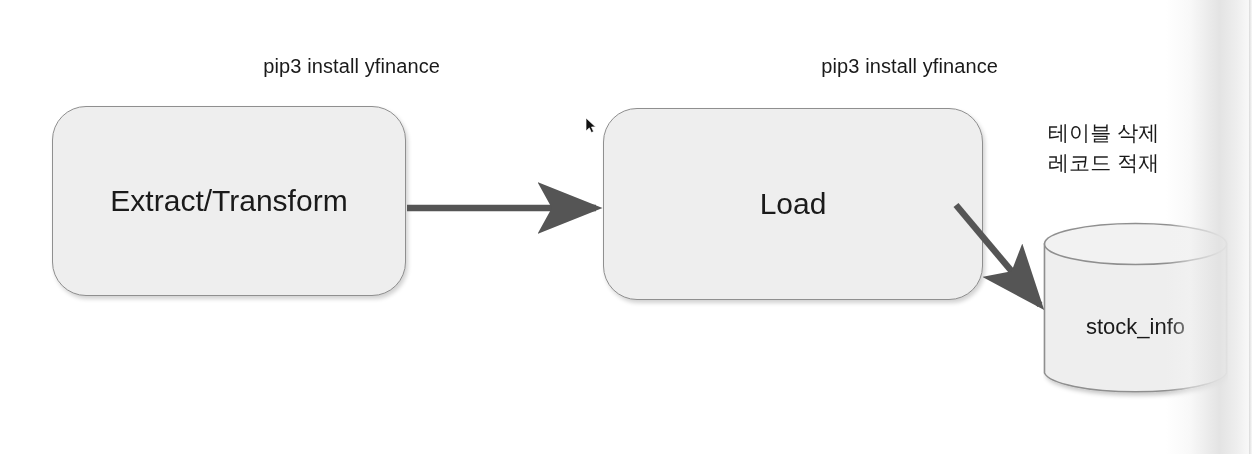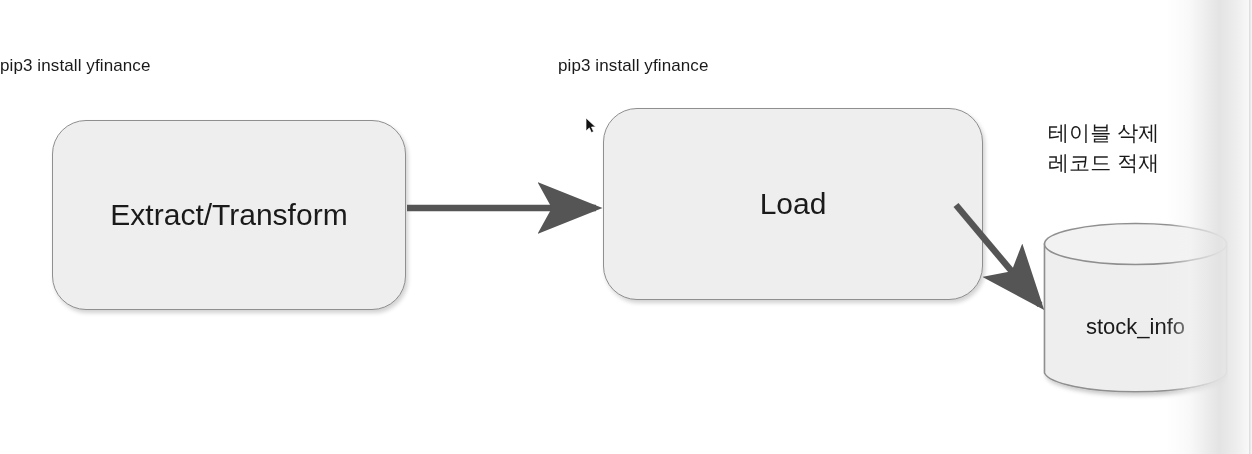--- a/index.html
+++ b/index.html
@@ -36,23 +36,23 @@
     right: 0;
     width: 3px;
     height: 454px;
     background: linear-gradient(to right, rgba(205,205,205,0.7), rgba(248,248,248,0.9));
     pointer-events: none;
   }
 
   .caption {
     position: absolute;
     color: #1a1a1a;
-    font-size: 17px;
+    font-size: 20px;
     line-height: 28px;
-    text-align: left;
+    text-align: right;
     white-space: nowrap;
     letter-spacing: 0.1px;
   }
 
   .proc-box {
     position: absolute;
     box-sizing: border-box;
     background: #eeeeee;
     border: 1.6px solid #8f8f8f;
     border-radius: 34px;
@@ -107,21 +107,21 @@
 
   <div class="caption" style="left:558px; top:52px; width:440px;">
     <span>pip3 install yfinance</span>
   </div>
 
   <div class="caption" style="left:1048px; top:118px; width:180px; text-align:left; font-size:21px; line-height:30px;">
     <div>테이블 삭제</div>
     <div>레코드 적재</div>
   </div>
 
-  <div class="proc-box" style="left:52px; top:120px; width:354px; height:190px;">
+  <div class="proc-box" style="left:52px; top:106px; width:354px; height:190px;">
     <span class="proc-label">Extract/Transform</span>
   </div>
 
   <div class="proc-box" style="left:603px; top:108px; width:380px; height:192px;">
     <span class="proc-label">Load</span>
   </div>
 
   <div class="db-cylinder" style="left:1043px; top:222px; width:185px; height:173px;">
     <svg width="185" height="178" viewBox="0 0 185 178">
       <defs>

